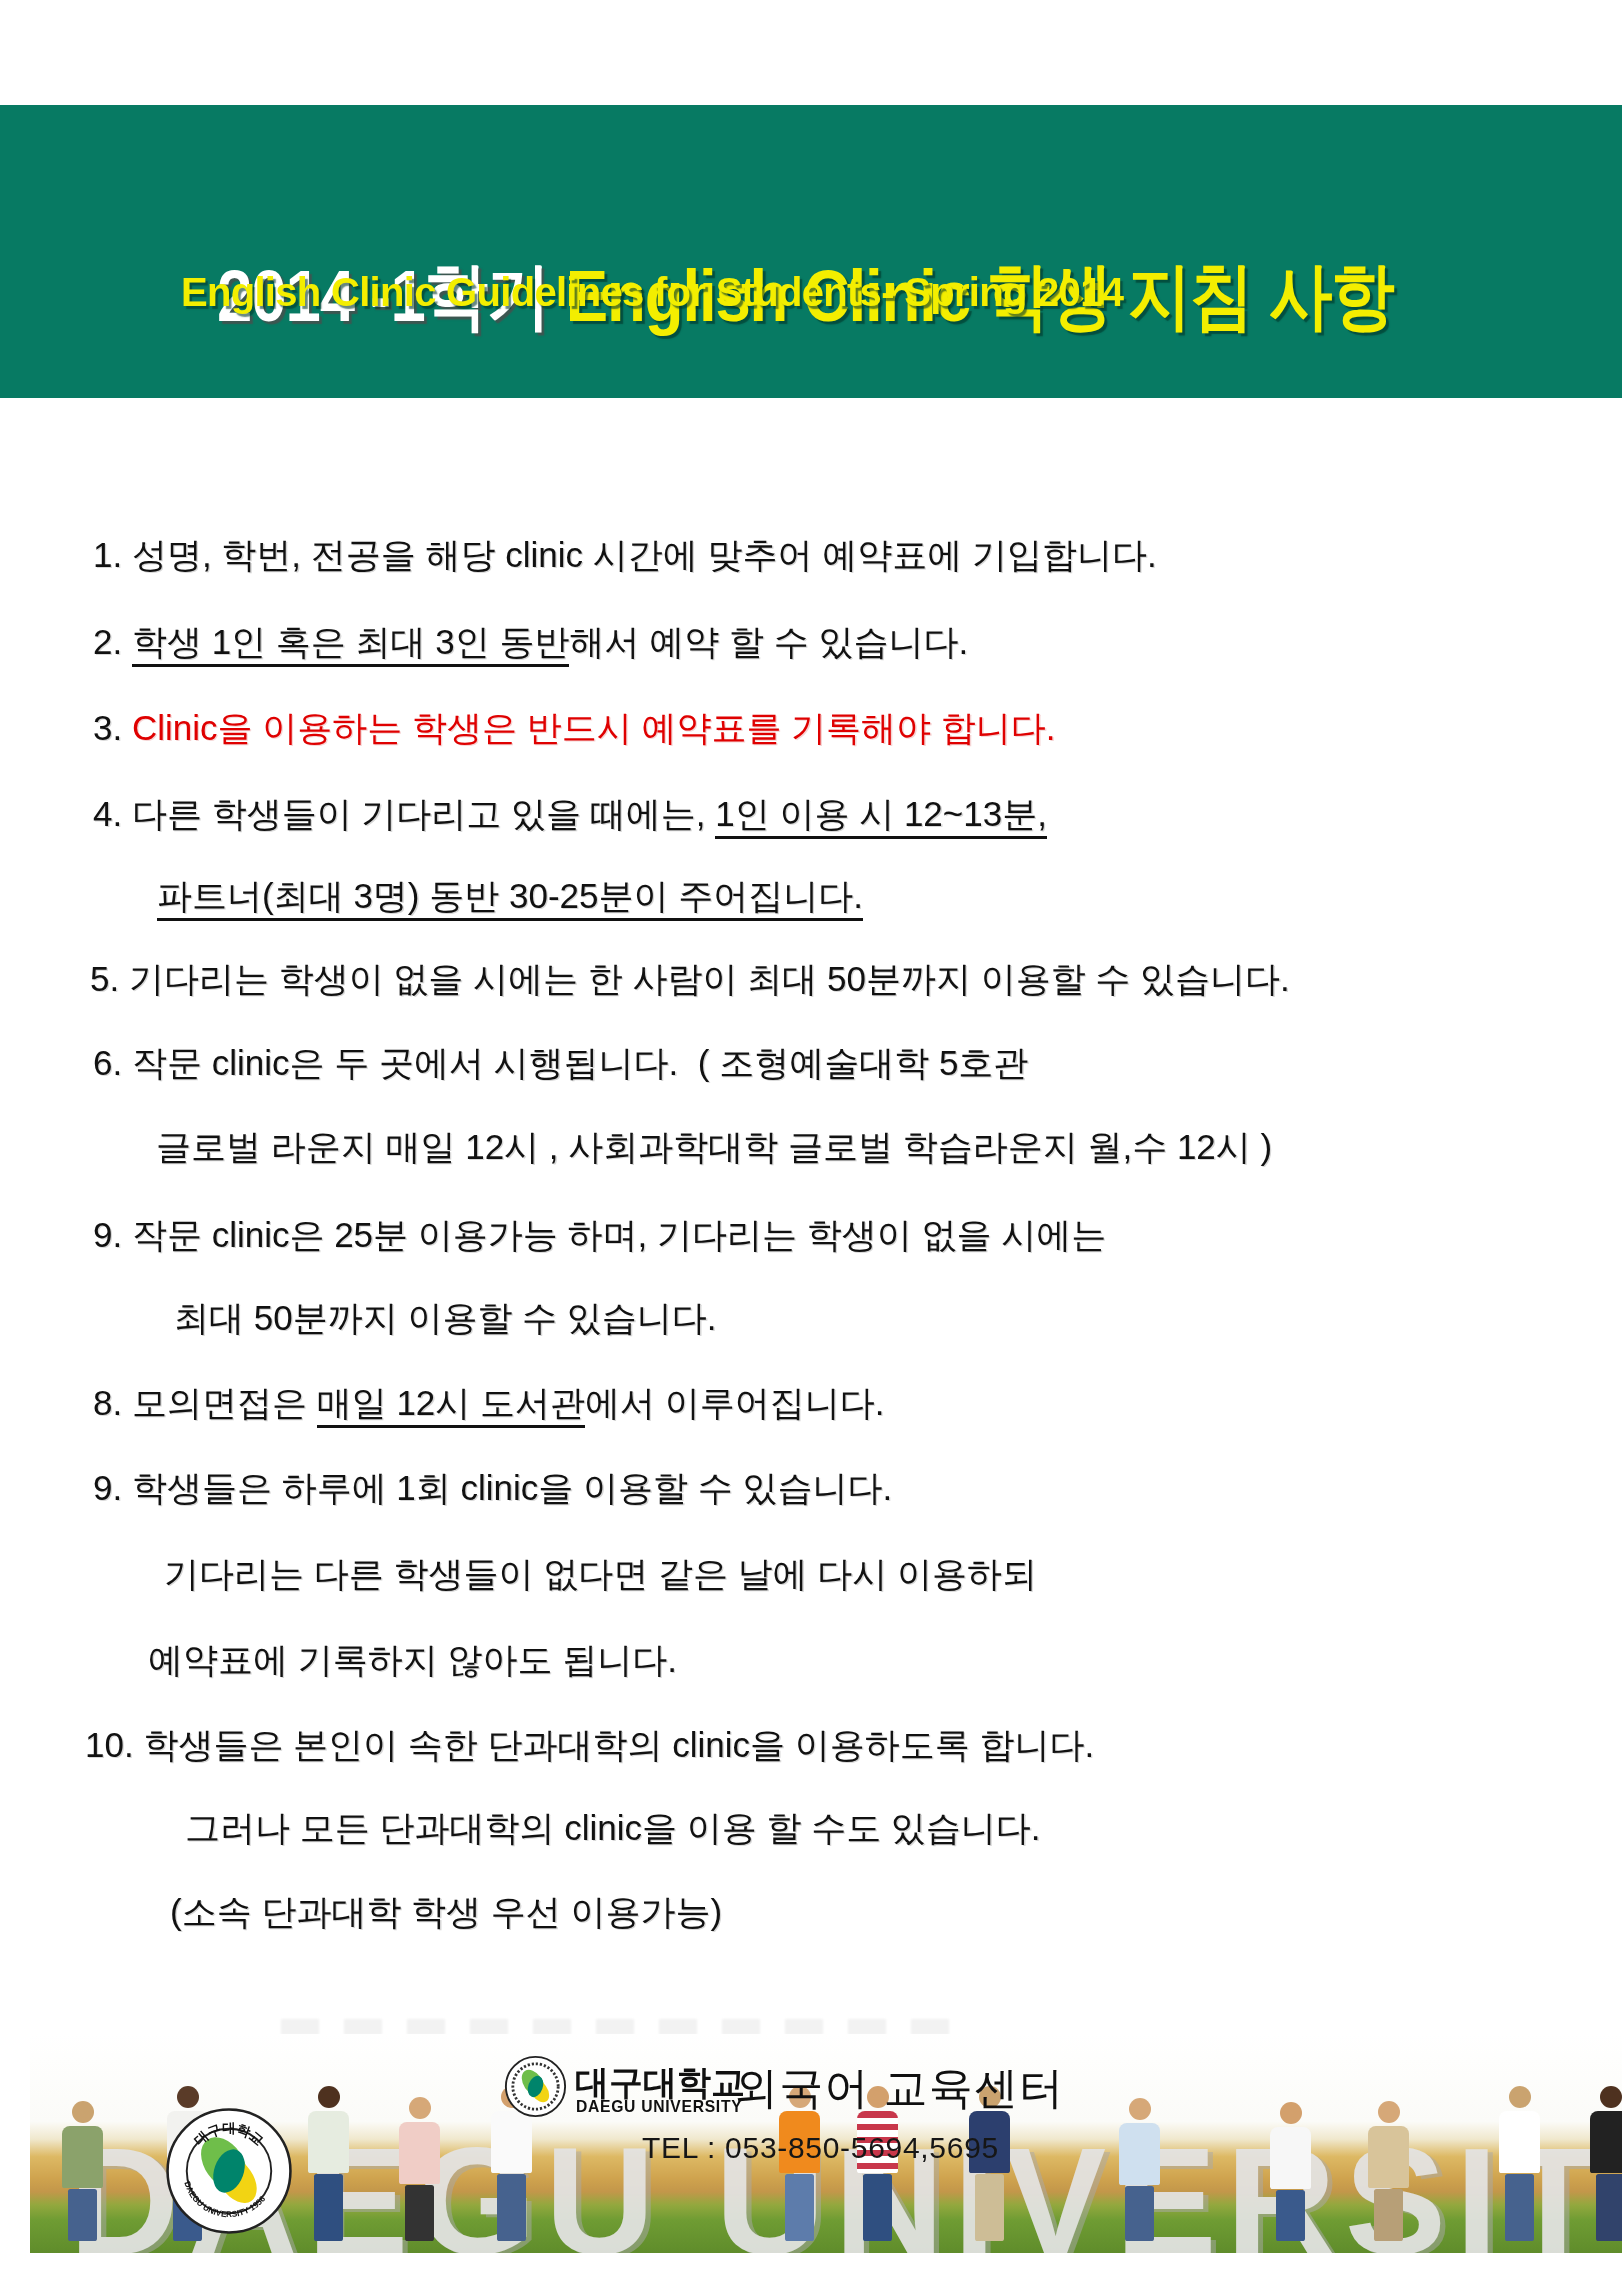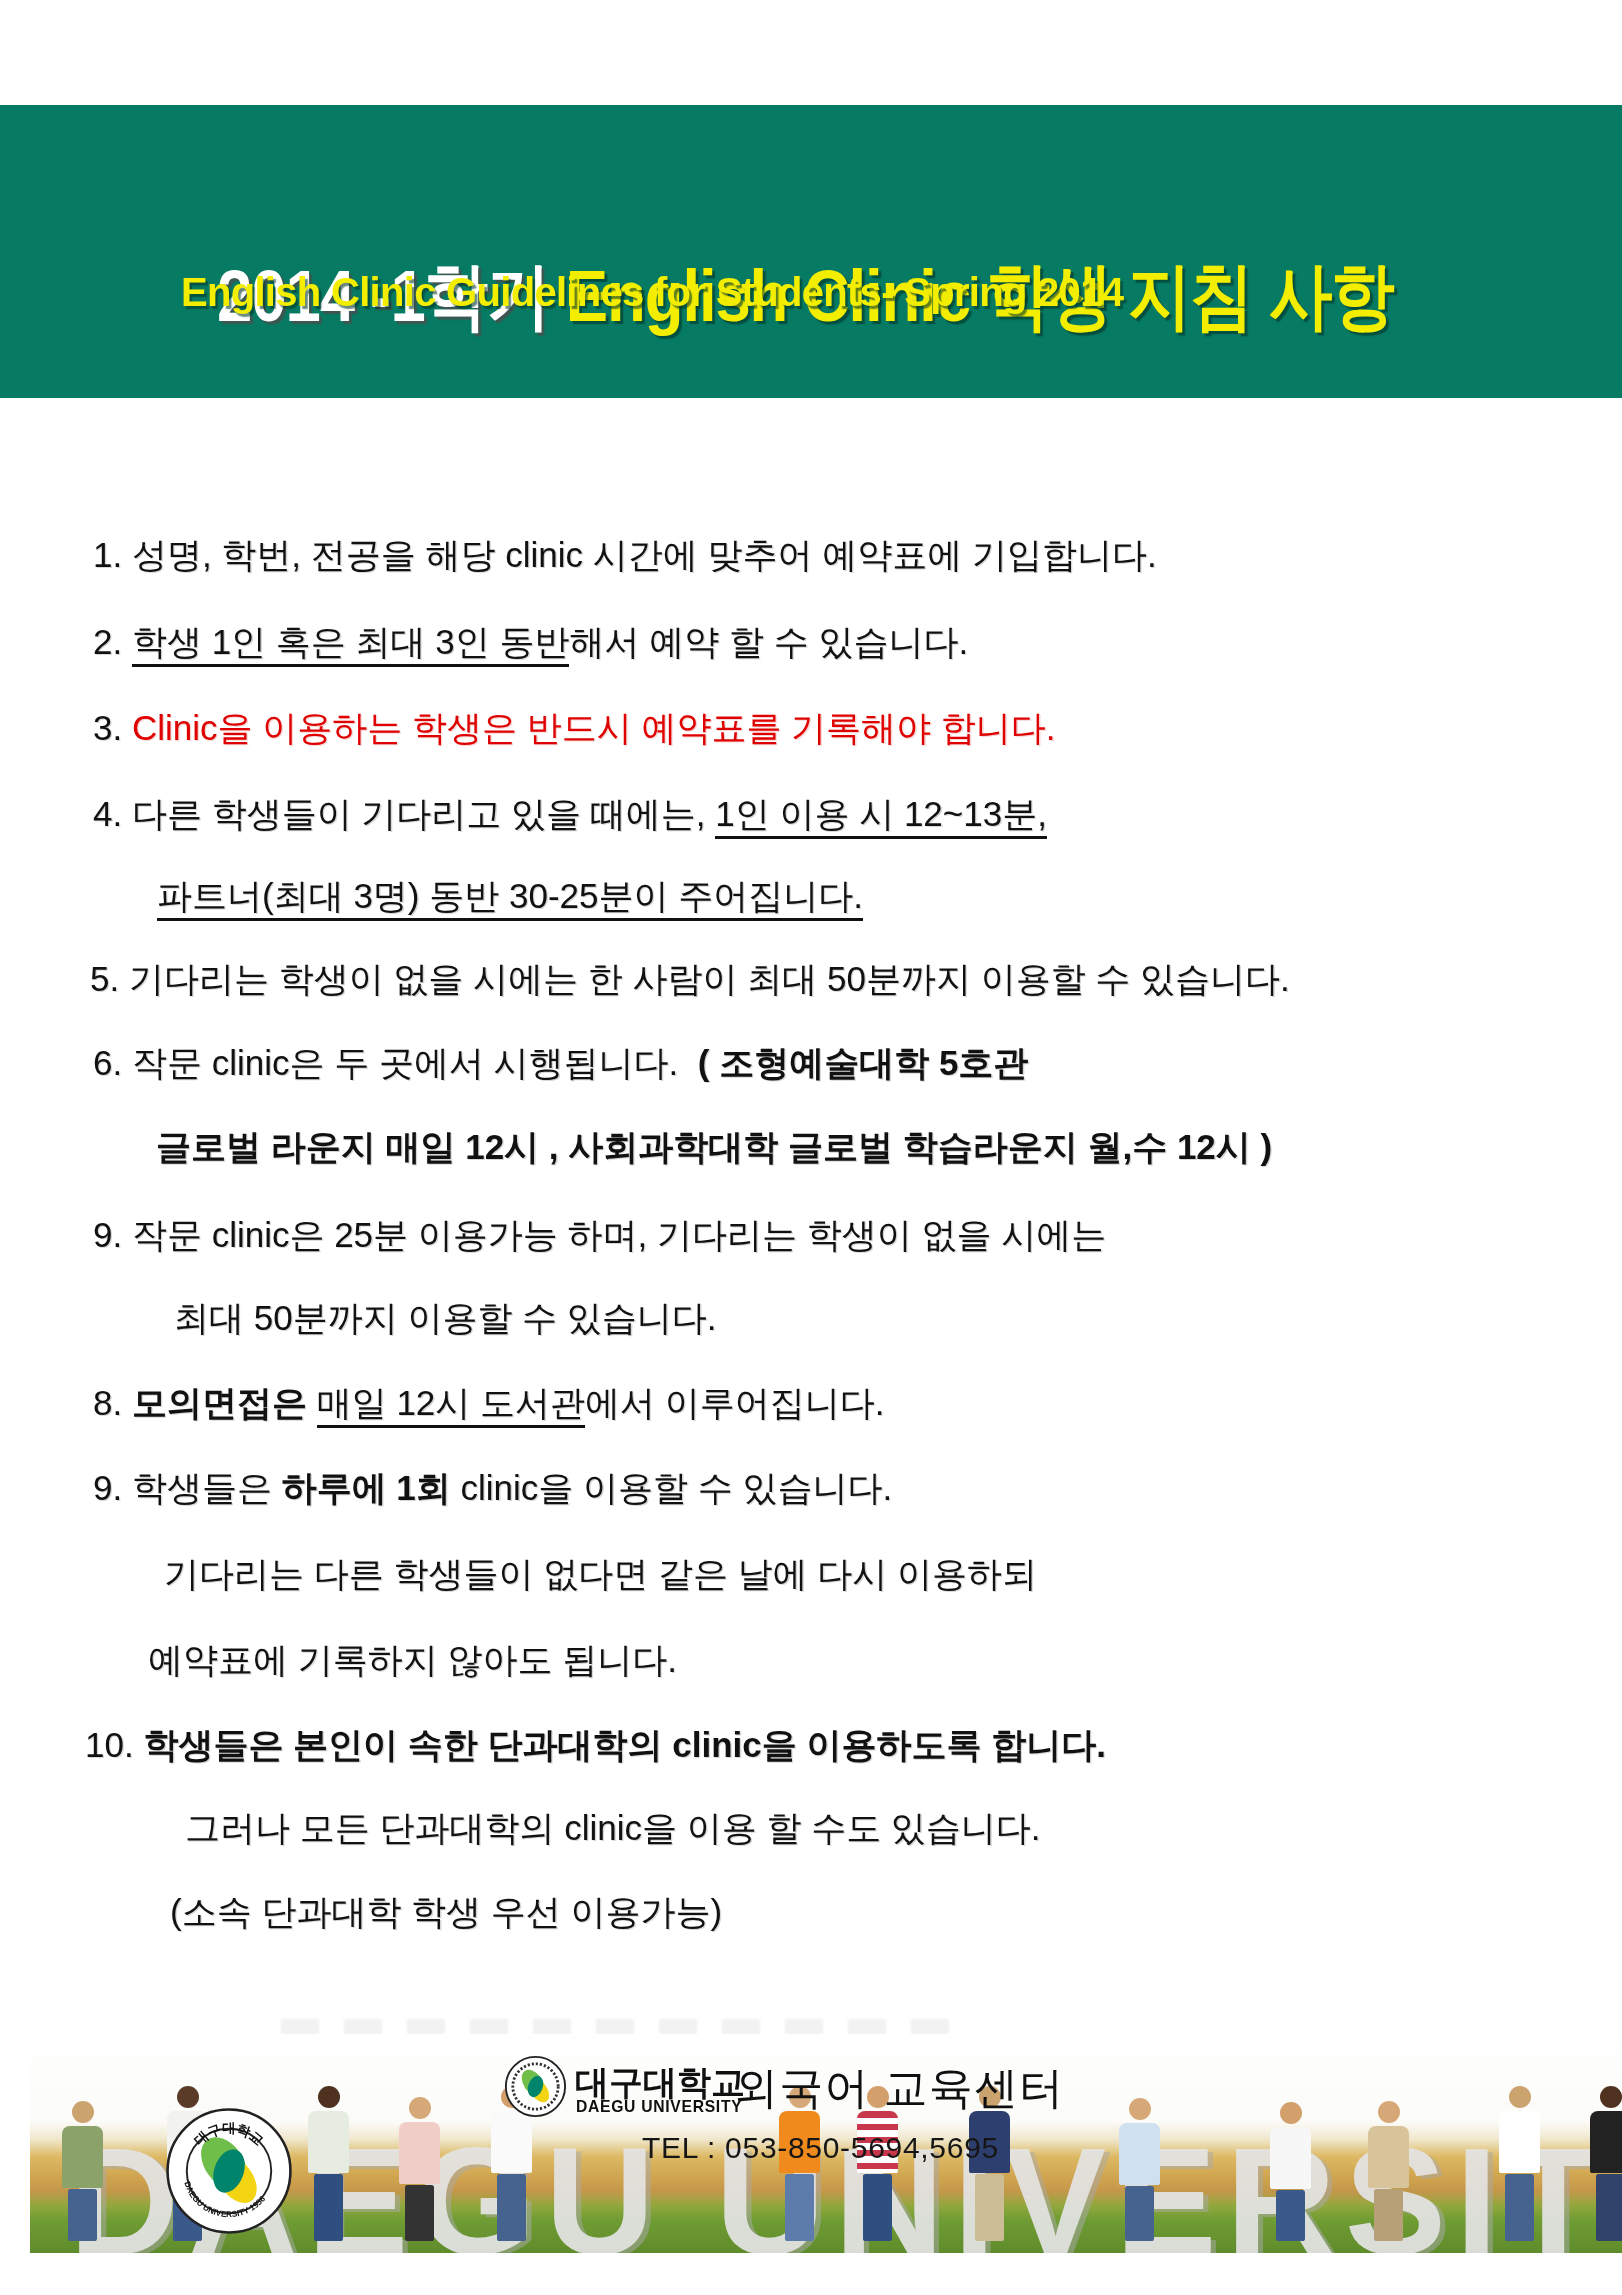--- a/index.html
+++ b/index.html
@@ -17,21 +17,21 @@
   .t1 .white { color:#ffffff; text-shadow:3.3px 3.3px 1.3px rgba(70,80,78,0.85); }
   .t1 .yellow { color:#f3ee00; text-shadow:3.3px 3.3px 1.3px rgba(0,55,43,0.65); }
   .t2 { position:absolute; left:181px; top:165px; font-size:40px; font-weight:bold;
         color:#f3ee00; white-space:pre; letter-spacing:-0.7px;
         text-shadow:2.6px 2.6px 1.3px rgba(0,55,43,0.6); }
 
   
   .line { position:absolute; font-size:35px; color:#111111; white-space:pre;
           letter-spacing:0px; line-height:47px;
           text-shadow:1.3px 1.3px 0 rgba(140,140,140,0.35); }
-  .b   { font-weight:bold; }
+  .b   { font-weight:normal; }
   .red { color:#df0000; text-shadow:1.3px 1.3px 0 rgba(230,150,150,0.4); }
   .u   { border-bottom:3.9px solid #111; padding-bottom:3.3px; }
 
   
   .ghost { position:absolute; left:281px; top:2019px; width:681px; height:15.7px;
            background:repeating-linear-gradient(90deg,#e6e6e6 0 38px, transparent 38px 63px);
            opacity:0.5; filter:blur(1.3px); }
   .yellow-square { position:absolute; left:30px; top:2074px; width:44px; height:60px;
            background:linear-gradient(180deg,#f6ea53,#eed600); }
   .photo { position:absolute; left:30px; top:2034px; width:1593px; height:219px;

